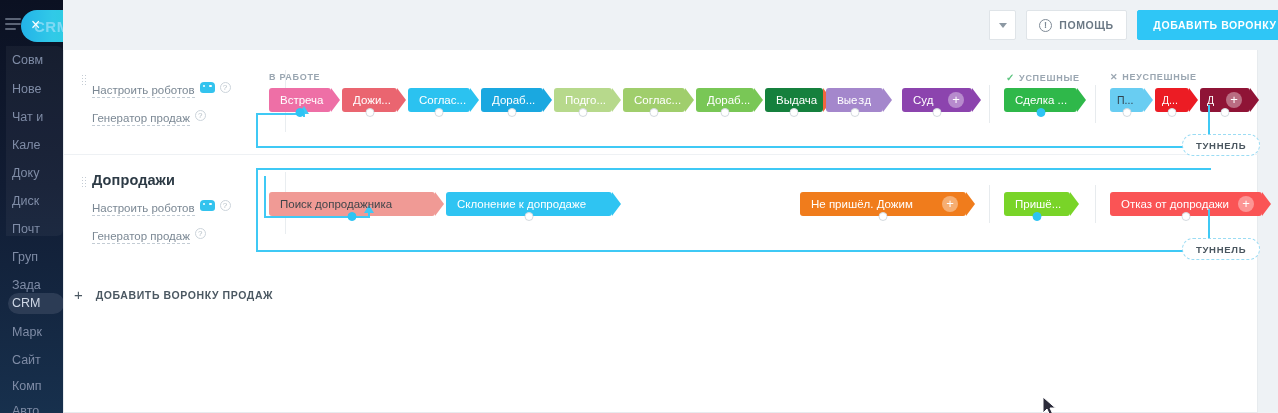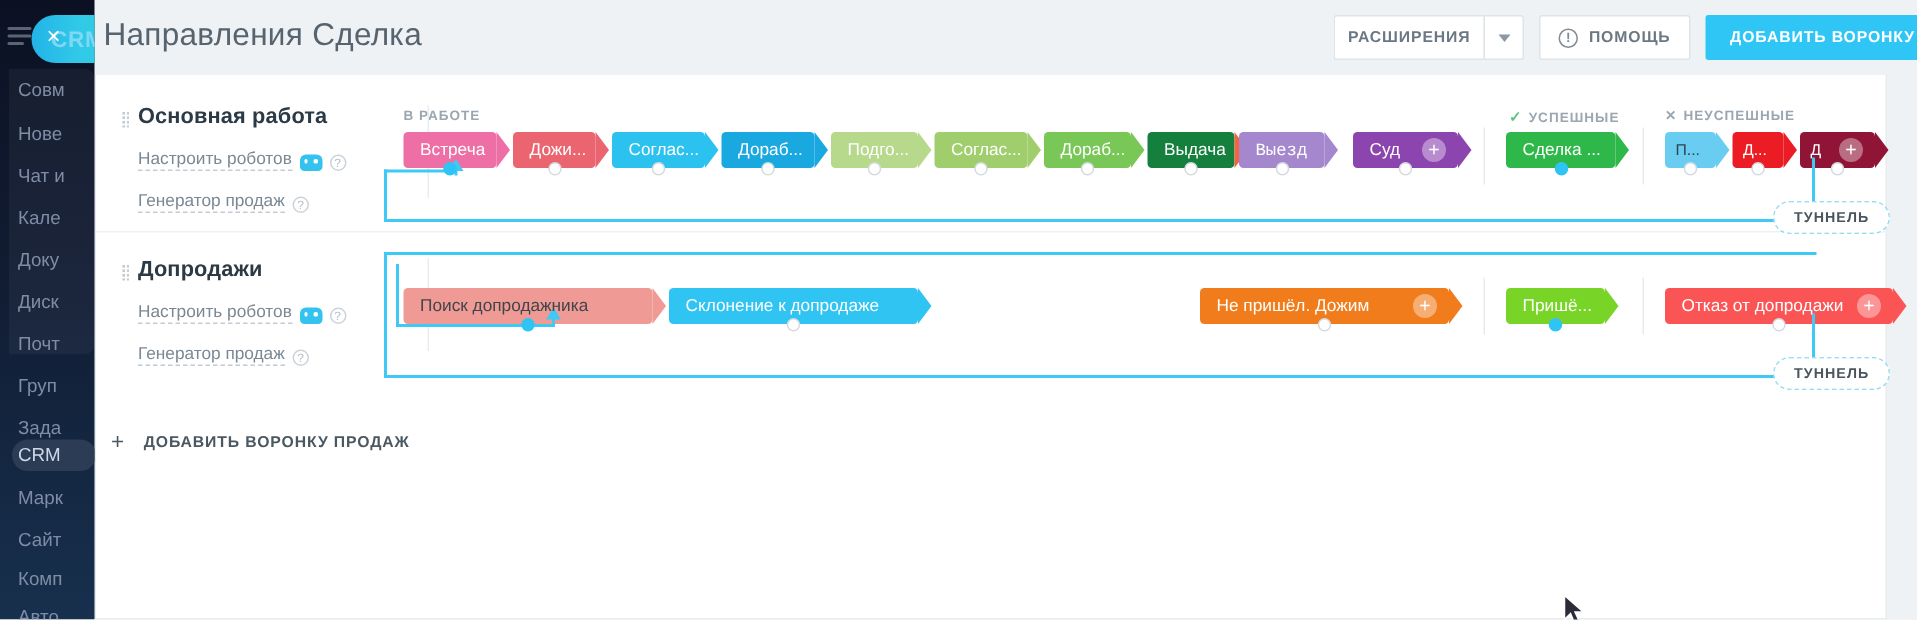--- a/index.html
+++ b/index.html
@@ -95,21 +95,21 @@
     background-size: 3px 3px;
   }
   .funnel-name {
     font-size: 14.5px; font-weight: bold; color: #2c3a45; letter-spacing: .1px;
   }
   .meta-link {
     font-size: 11.5px; color: #7b8894; margin-top: 7px;
     border-bottom: 1px dashed #c3ccd4; display: inline-block; line-height: 14px;
     cursor: pointer;
   }
-  .meta-row { margin-top: 6px; display: flex; align-items: flex-end; gap: 5px; }
+  .meta-row { margin-top: 6px; display: flex; align-items: center; gap: 5px; }
   .bot-ico {
     width: 15px; height: 11px; background: #33c3ee; border-radius: 4px 4px 3px 3px;
     position: relative; display: inline-block;
   }
   .bot-ico::before, .bot-ico::after {
     content: ""; position: absolute; top: 3px; width: 2.5px; height: 2.5px;
     background: #fff; border-radius: 50%;
   }
   .bot-ico::before { left: 3px; } .bot-ico::after { right: 3px; }
   .q-ico {
@@ -209,23 +209,21 @@
     <div class="side-item" style="top:247px">Груп</div>
     <div class="side-item" style="top:275px">Зада</div>
     <div class="side-item active-pill" style="top:293px">CRM</div>
     <div class="side-item" style="top:322px">Марк</div>
     <div class="side-item" style="top:350px">Сайт</div>
     <div class="side-item" style="top:376px">Комп</div>
     <div class="side-item" style="top:401px">Авто</div>
   </div>
 
   <div class="header">
-    <div class="page-title">Направления Сделка</div>
-
-    <div class="btn btn-ext">РАСШИРЕНИЯ</div>
+
     <div class="btn btn-ext-caret">
       <span class="caret-dn"></span>
     </div>
 
     <div class="btn btn-help">
       <span class="help-i">!</span>
       <span>ПОМОЩЬ</span>
     </div>
 
     <div class="btn btn-add">ДОБАВИТЬ ВОРОНКУ</div>
@@ -243,21 +241,20 @@
       <span>НЕУСПЕШНЫЕ</span>
     </div>
 
     <div class="col-sep" style="left:925px; top:35px; height:38px;"></div>
     <div class="col-sep" style="left:1031px; top:35px; height:38px;"></div>
     <div class="col-sep" style="left:925px; top:135px; height:38px;"></div>
     <div class="col-sep" style="left:1031px; top:135px; height:38px;"></div>
 
     <div class="funnel-meta" style="left:28px; top:20px;">
       <div class="grip"></div>
-      <div class="funnel-name">Основная работа</div>
       <div class="meta-row">
         <span class="meta-link">Настроить роботов</span>
         <span class="bot-ico"></span>
         <span class="q-ico">?</span>
       </div>
       <div class="meta-row">
         <span class="meta-link">Генератор продаж</span>
         <span class="q-ico">?</span>
       </div>
     </div>

